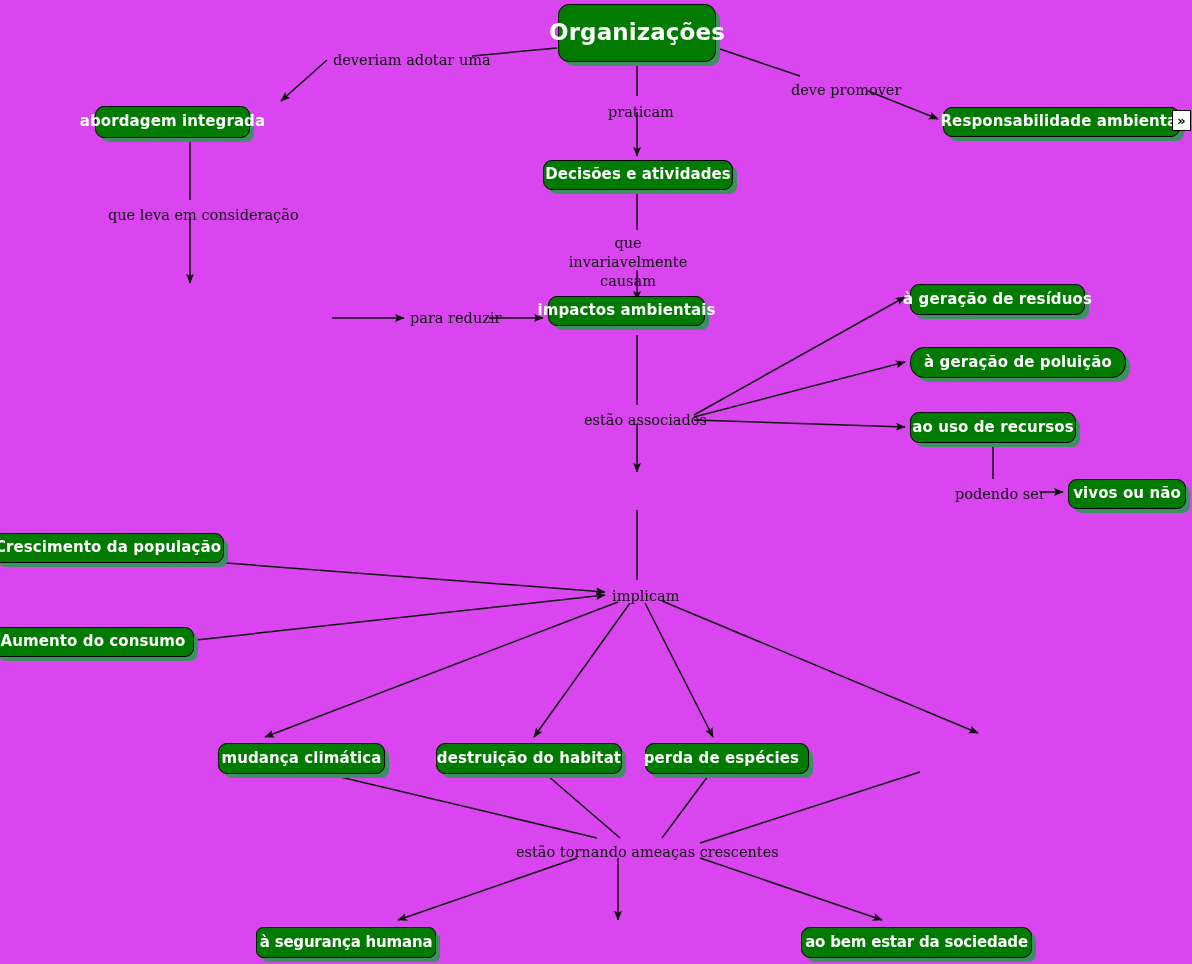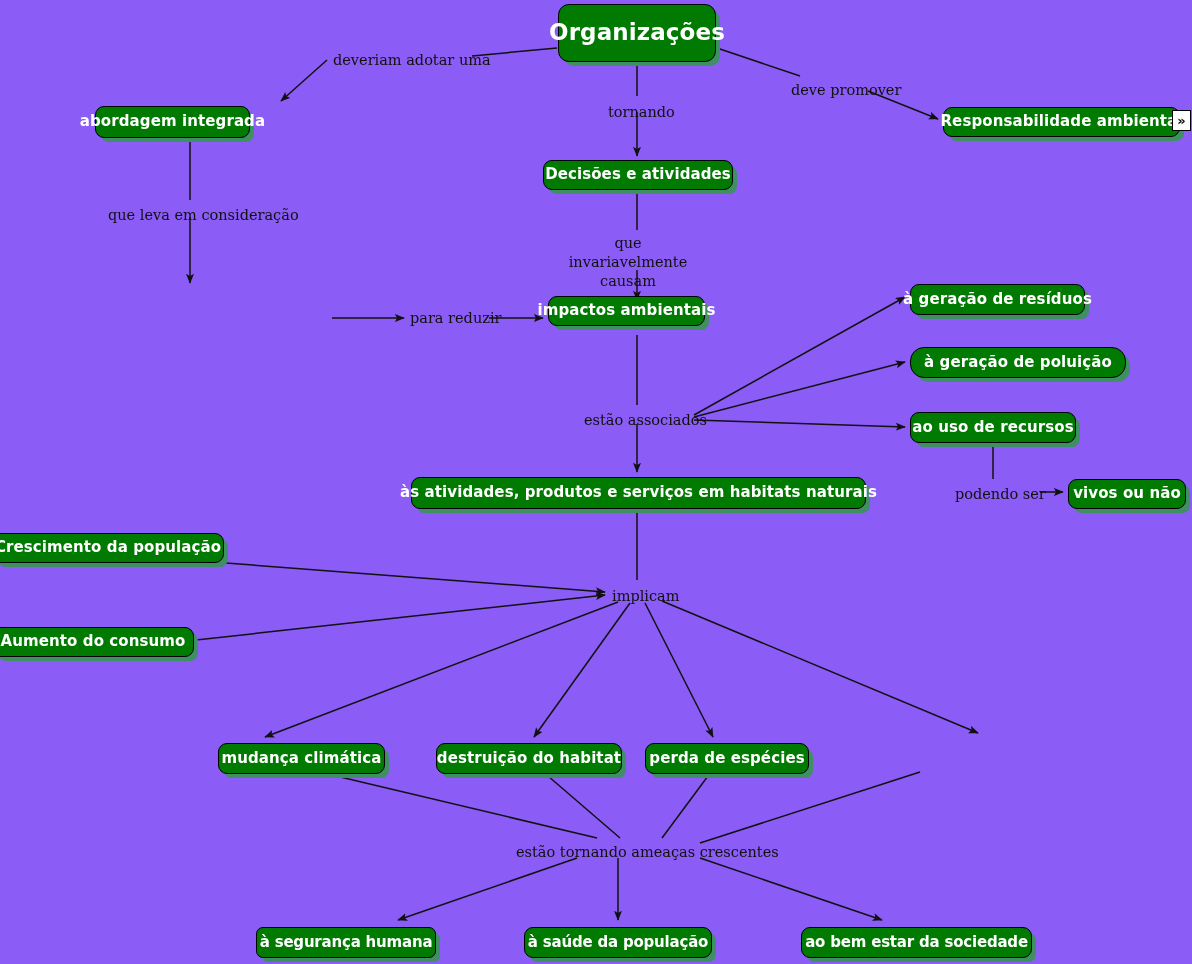--- a/index.html
+++ b/index.html
@@ -4,21 +4,21 @@
 <style>
   html, body {
     margin: 0;
     padding: 0;
     background: #ffffff;
   }
   #canvas {
     position: relative;
     width: 1192px;
     height: 964px;
-    background: #8b5cf6;
+    background: #d946ef;
     overflow: hidden;
     font-family: "DejaVu Sans", sans-serif;
   }
   #edges {
     position: absolute;
     left: 0;
     top: 0;
     width: 1192px;
     height: 964px;
     pointer-events: none;
@@ -185,60 +185,54 @@
   </div>
 
   <div class="node" style="left:910px; top:412px; width:166px; height:31px;">
     <span>ao uso de recursos</span>
   </div>
 
   <div class="node" style="left:1068px; top:479px; width:118px; height:30px;">
     <span>vivos ou não</span>
   </div>
 
-  <div class="node" style="left:411px; top:477px; width:455px; height:32px;">
-    <span>às atividades, produtos e serviços em habitats naturais</span>
-  </div>
 
   <div class="node" style="left:-8px; top:533px; width:232px; height:30px;">
     <span>Crescimento da população</span>
   </div>
 
   <div class="node" style="left:-8px; top:627px; width:202px; height:30px;">
     <span>Aumento do consumo</span>
   </div>
 
   <div class="node" style="left:218px; top:743px; width:167px; height:31px;">
     <span>mudança climática</span>
   </div>
 
   <div class="node" style="left:436px; top:743px; width:186px; height:31px;">
     <span>destruição do habitat</span>
   </div>
 
-  <div class="node" style="left:645px; top:743px; width:164px; height:31px;">
+  <div class="node" style="left:645px; top:743px; width:164px; height:31px;justify-content:flex-end;">
     <span>perda de espécies</span>
   </div>
 
 
   <div class="node condensed" style="left:256px; top:927px; width:180px; height:31px;border-radius:7px;">
     <span>à segurança humana</span>
   </div>
 
-  <div class="node condensed" style="left:524px; top:927px; width:188px; height:31px;">
-    <span>à saúde da população</span>
-  </div>
 
   <div class="node condensed" style="left:801px; top:927px; width:231px; height:31px;">
     <span>ao bem estar da sociedade</span>
   </div>
 
   <div class="linklabel" style="left:333px; top:51px; width:130px;">deveriam adotar uma</div>
 
-  <div class="linklabel" style="left:608px; top:103px; width:60px;">tornando</div>
+  <div class="linklabel" style="left:608px; top:103px; width:60px;">praticam</div>
 
   <div class="linklabel" style="left:791px; top:81px; width:96px;">deve promover</div>
 
   <div class="linklabel" style="left:108px; top:206px; width:166px;">que leva em consideração</div>
 
   <div class="linklabel twoline" style="left:562px; top:234px; width:132px;">que invariavelmente<br>causam</div>
 
   <div class="linklabel" style="left:410px; top:309px; width:76px;">para reduzir</div>
 
   <div class="linklabel" style="left:584px; top:411px; width:106px;">estão associados</div>

